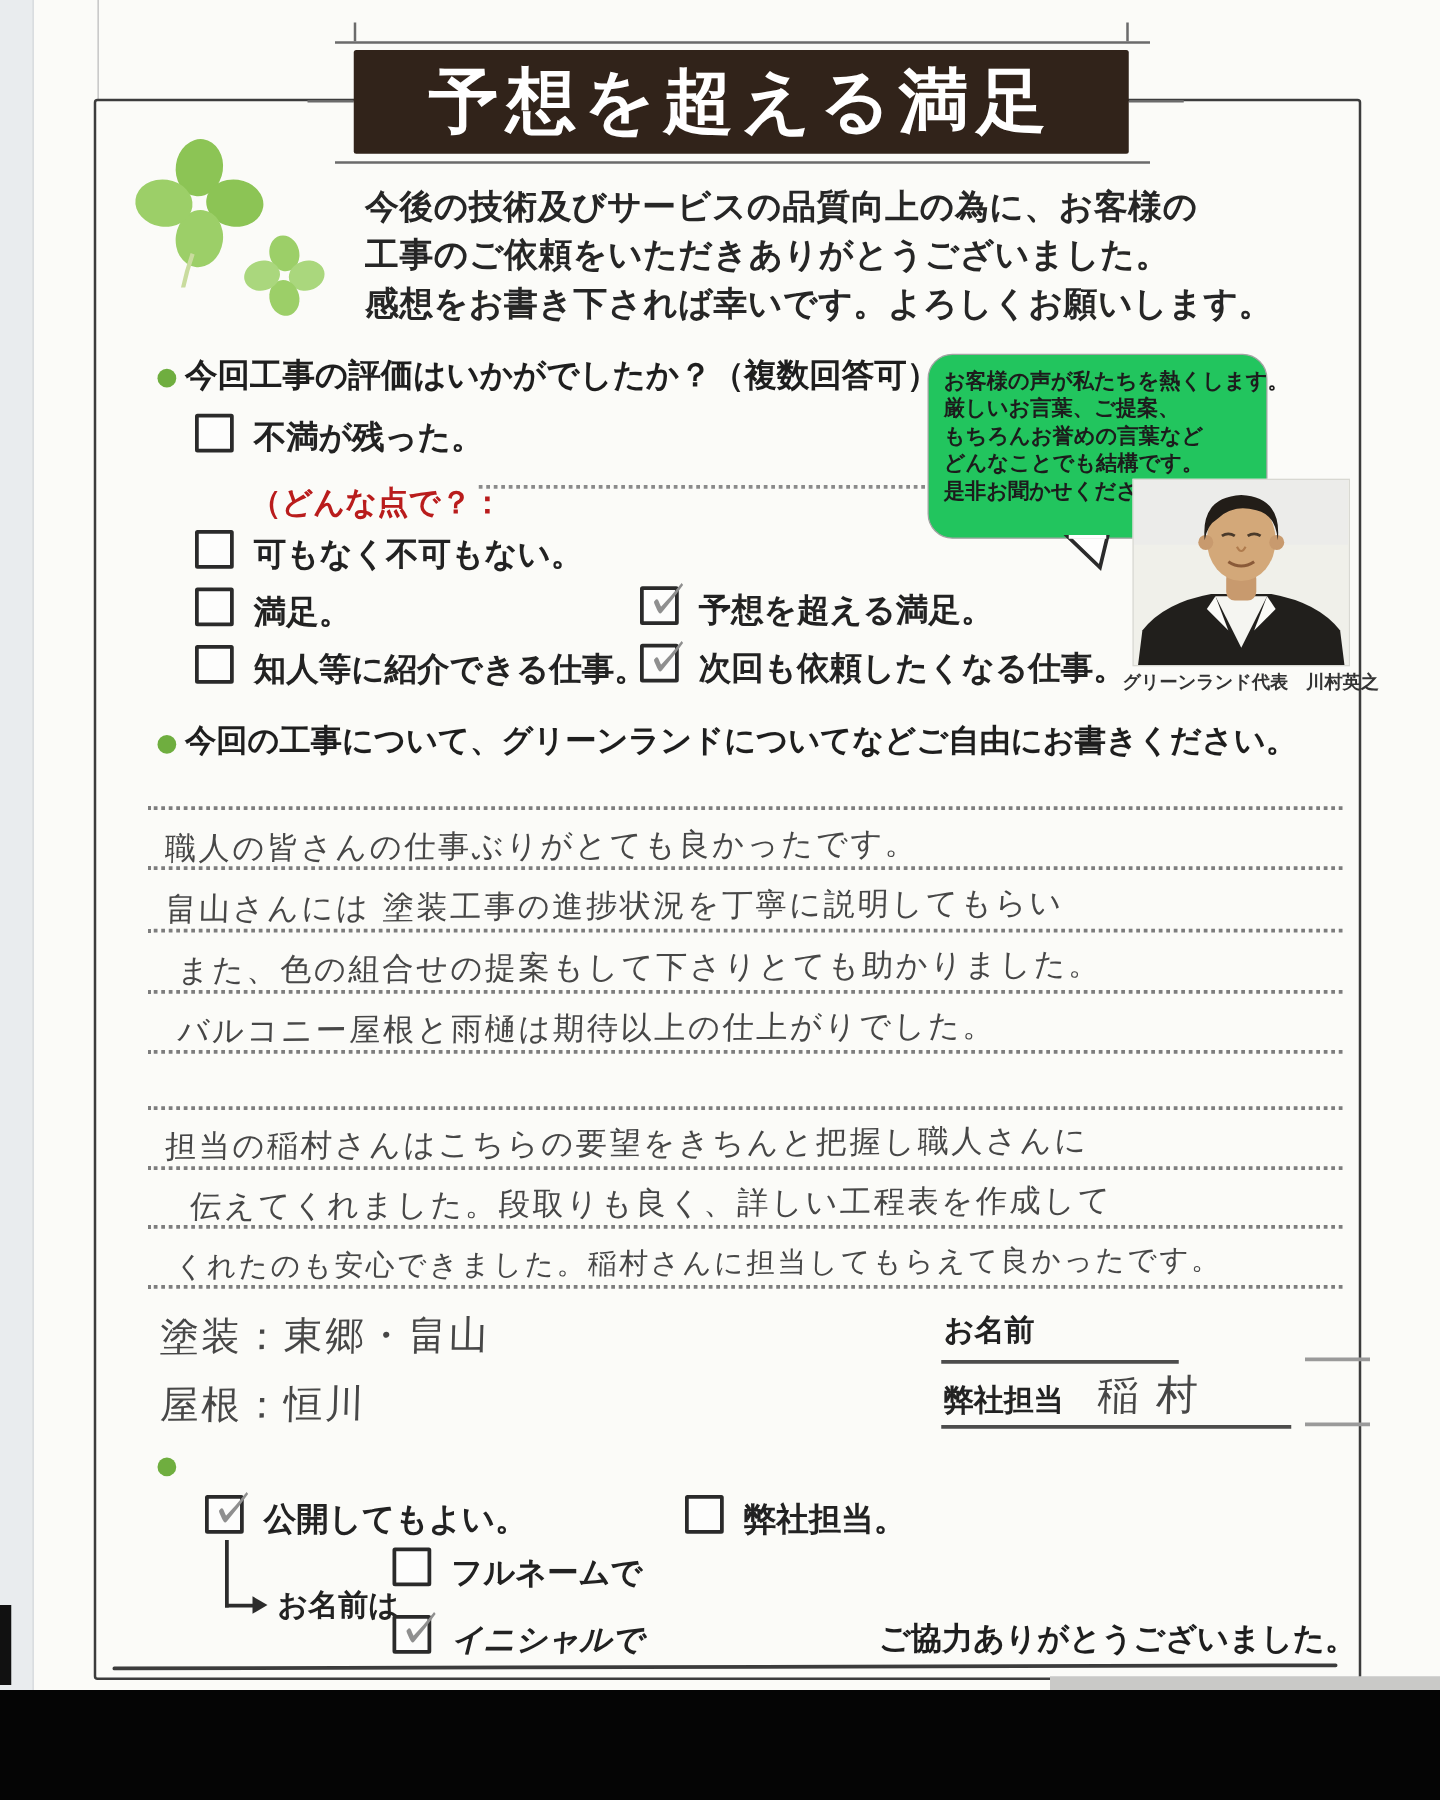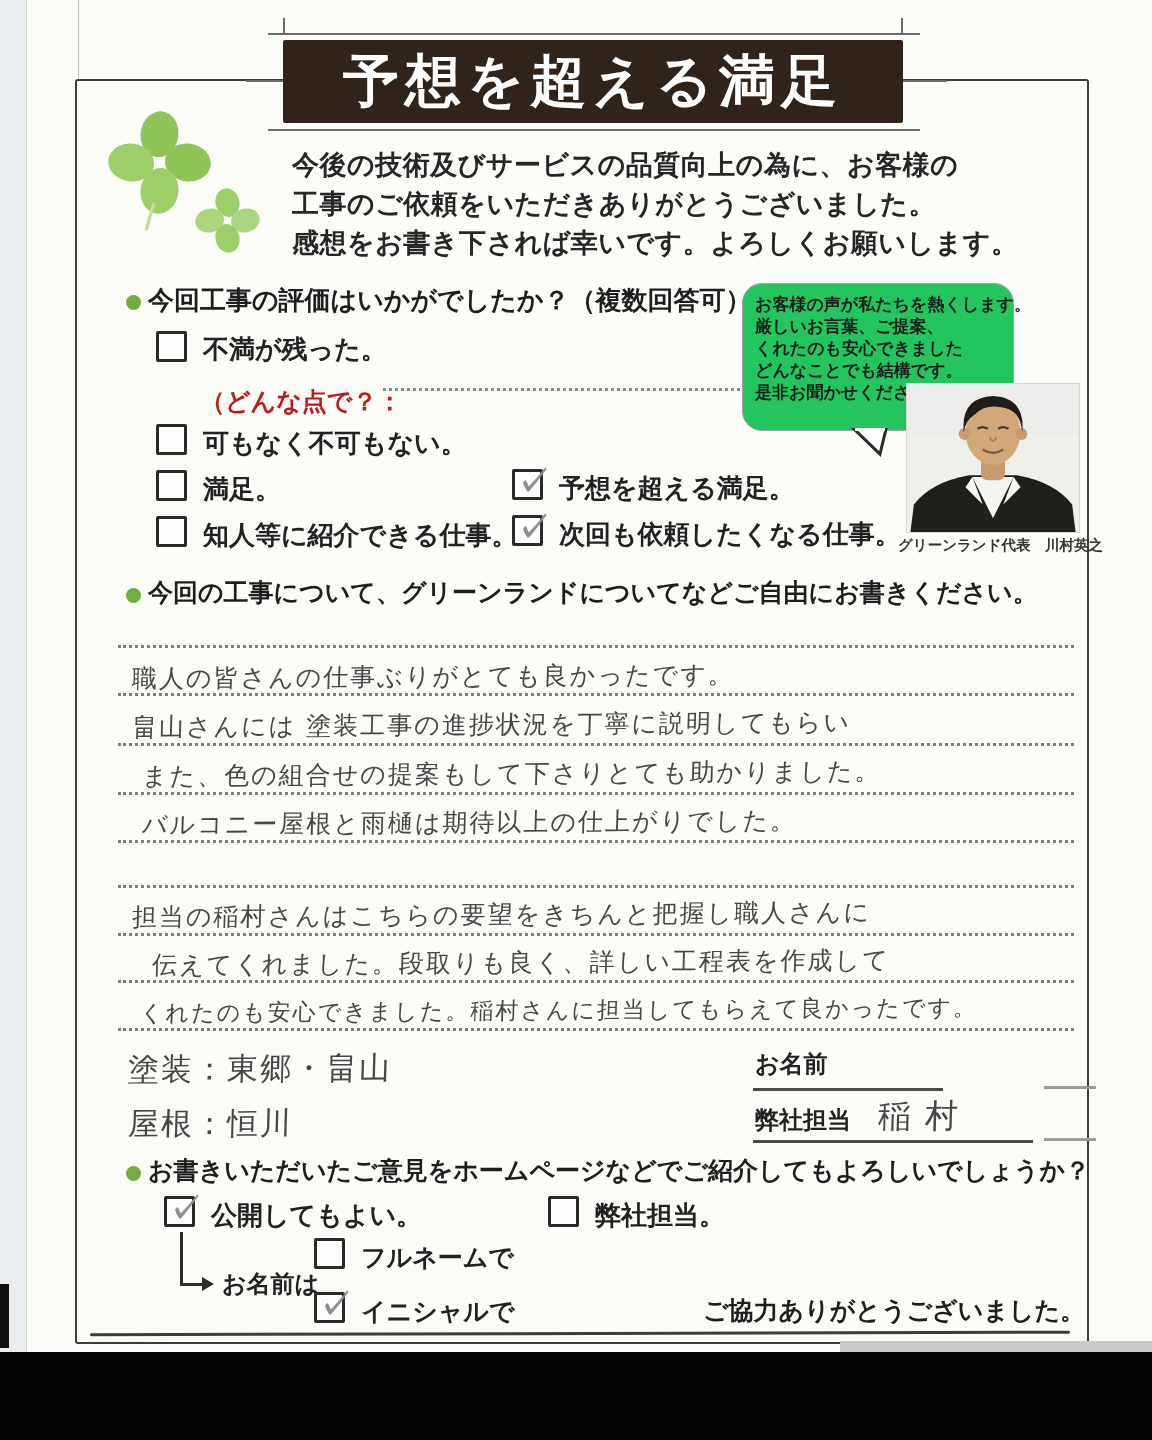--- a/index.html
+++ b/index.html
@@ -191,21 +191,21 @@
   <div class="cb-label" style="left:559px;top:471px;">予想を超える満足。</div>
 
   <div class="cb" style="left:512px;top:515px;">
     <span class="mark">✓</span>
   </div>
   <div class="cb-label" style="left:559px;top:517px;">次回も依頼したくなる仕事。</div>
 
   <div class="bubble">
     <div class="bl">お客様の声が私たちを熱くします。</div>
     <div class="bl">厳しいお言葉、ご提案、</div>
-    <div class="bl">くれたのも安心できました</div>
+    <div class="bl">もちろんお誉めの言葉など</div>
     <div class="bl">どんなことでも結構です。</div>
     <div class="bl">是非お聞かせください。</div>
   </div>
   <svg class="bubble-tail" width="40" height="30">
     <polygon points="4,1 36,1 30,26" fill="#fefefd" stroke="#2b2b2b" stroke-width="3"></polygon>
     <rect x="5" y="0" width="30" height="3" fill="#fefefd"></rect>
   </svg>
 
   <div class="photo">
     <svg width="172" height="148" viewBox="0 0 100 86">
@@ -262,21 +262,20 @@
   <div class="field-label" style="left:755px;top:1048px;">お名前</div>
   <div class="field-underline" style="left:753px;top:1088px;width:190px;"></div>
   <div class="field-underline" style="left:1044px;top:1086px;width:52px;border-bottom-color:#9a9a9a;"></div>
 
   <div class="field-label" style="left:755px;top:1104px;">弊社担当</div>
   <div class="hw" style="left:878px;top:1094px;font-size:33px;letter-spacing:14px;">稲村</div>
   <div class="field-underline" style="left:753px;top:1140px;width:280px;"></div>
   <div class="field-underline" style="left:1044px;top:1138px;width:52px;border-bottom-color:#9a9a9a;"></div>
 
   <div class="sec-bullet" style="left:126px;top:1166px;"></div>
-  <div class="sec-head" style="left:148px;top:1154px;">お書きいただいたご意見をホームページなどでご紹介してもよろしいでしょうか？</div>
 
   <div class="cb" style="left:164px;top:1196px;">
     <span class="mark">✓</span>
   </div>
   <div class="cb-label" style="left:211px;top:1198px;">公開してもよい。</div>
 
   <div class="cb" style="left:548px;top:1196px;">
     <span class="mark"></span>
   </div>
   <div class="cb-label" style="left:595px;top:1198px;">弊社担当。</div>
@@ -287,21 +286,21 @@
   <div class="field-label" style="left:222px;top:1268px;">お名前は</div>
 
   <div class="cb" style="left:314px;top:1238px;">
     <span class="mark"></span>
   </div>
   <div class="cb-label" style="left:361px;top:1241px;font-size:25px;">フルネームで</div>
 
   <div class="cb" style="left:314px;top:1292px;">
     <span class="mark">✓</span>
   </div>
-  <div class="cb-label" style="left:361px;top:1295px;font-size:25px;">イニシャルで</div>
+  <div class="cb-label" style="left:361px;top:1295px;font-size:25px;font-style:italic;">イニシャルで</div>
 
   <div class="thanks">ご協力ありがとうございました。</div>
 
   <div class="scan-shadow-br"></div>
   <div class="scan-band-bottom"></div>
   <div class="scan-notch-left"></div>
 
 </div>
 
 </body></html>

